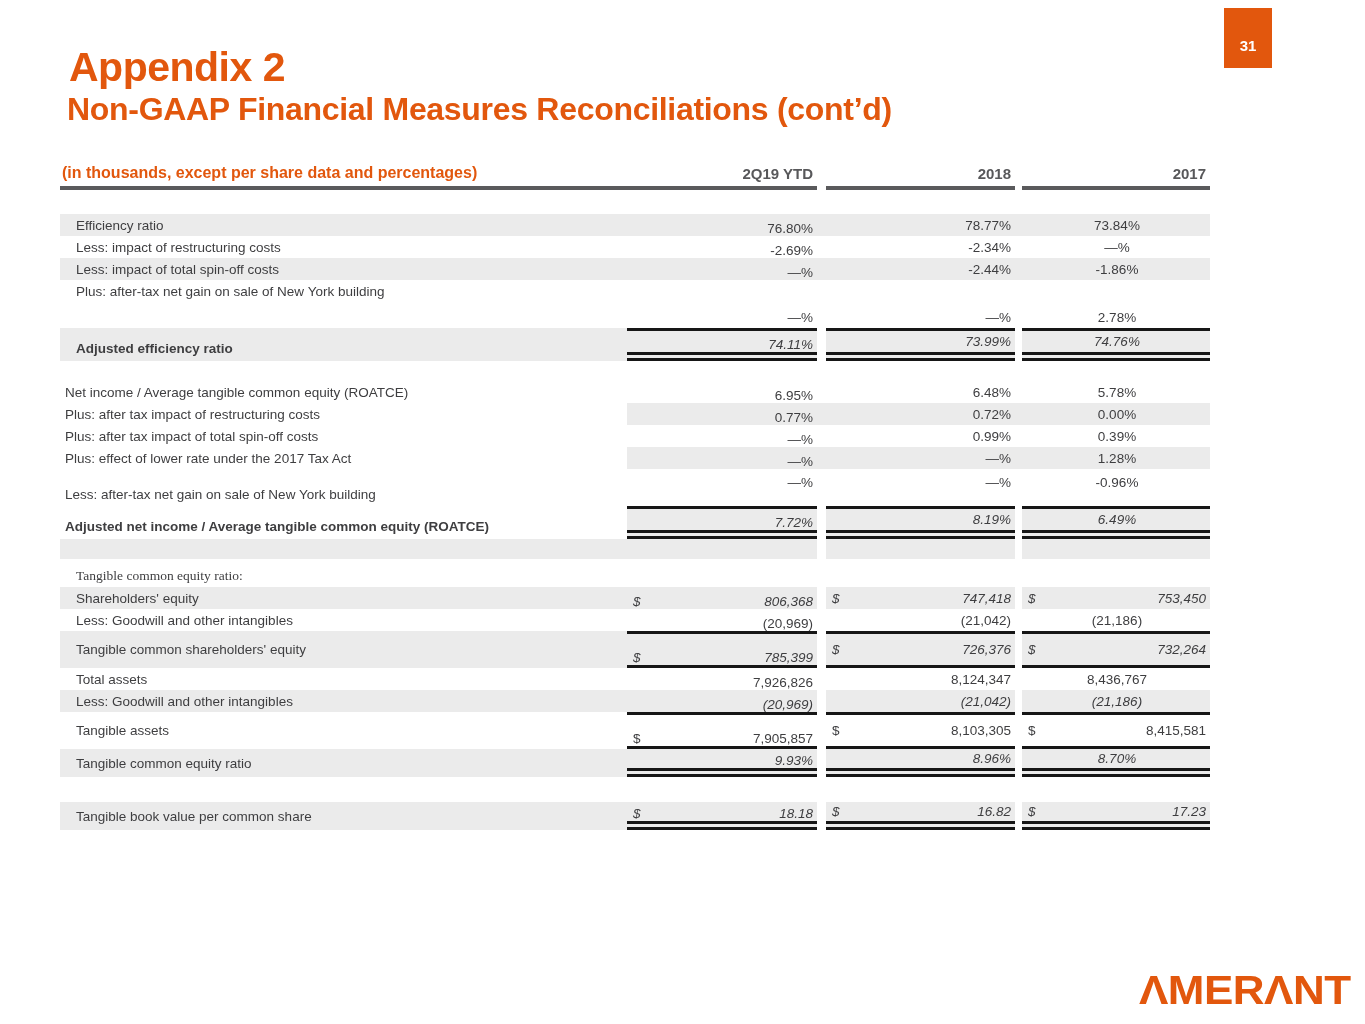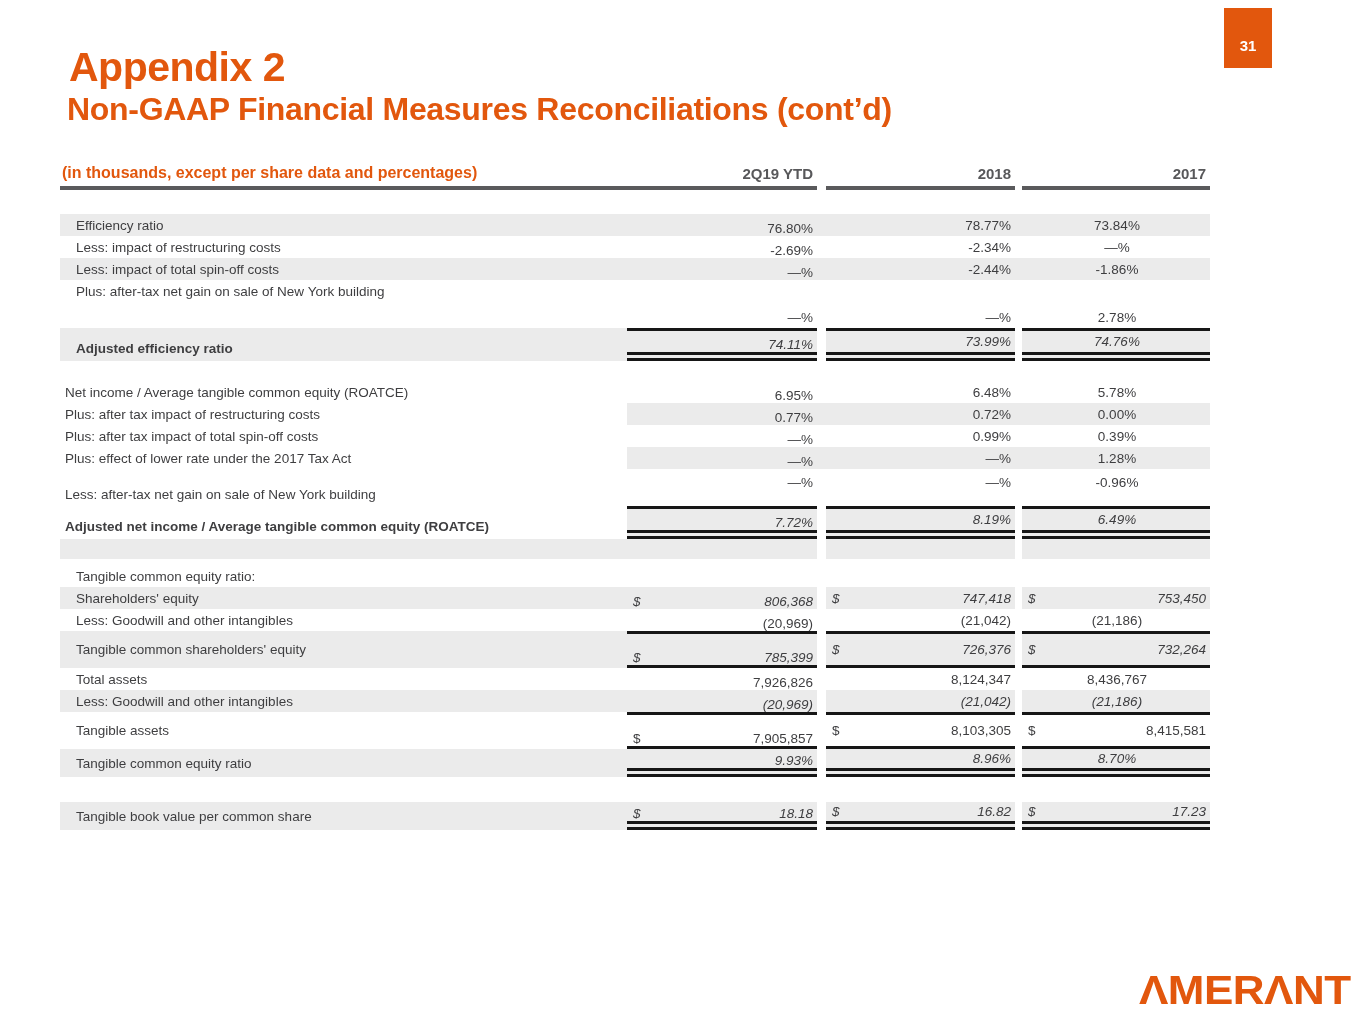--- a/index.html
+++ b/index.html
@@ -282,21 +282,21 @@
             <div class="gut"></div>
             <div class="cell c2">
               <span class="num"></span>
             </div>
             <div class="gut g2"></div>
             <div class="cell c3">
               <span class="num"></span>
             </div>
           </div>
         </div>
-        <div class="row normal" style="margin-top: 6px;">
+        <div class="row normal" style="margin-top: 6px; font-family: Liberation Serif, serif;">
           <div class="lbl">Tangible common equity ratio:</div>
           <div class="vals">
             <div class="cell c1">
               <span class="num"></span>
             </div>
             <div class="gut"></div>
             <div class="cell c2">
               <span class="num"></span>
             </div>
             <div class="gut g2"></div>

